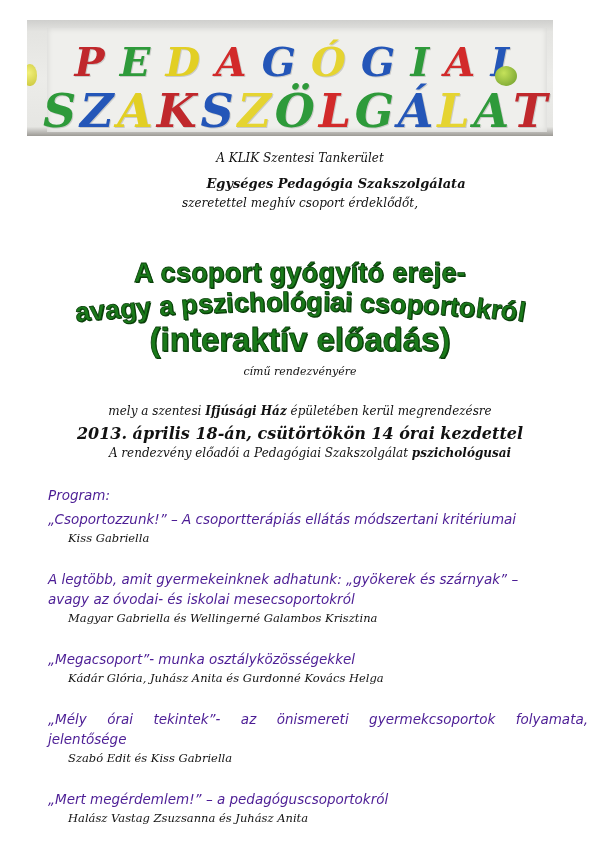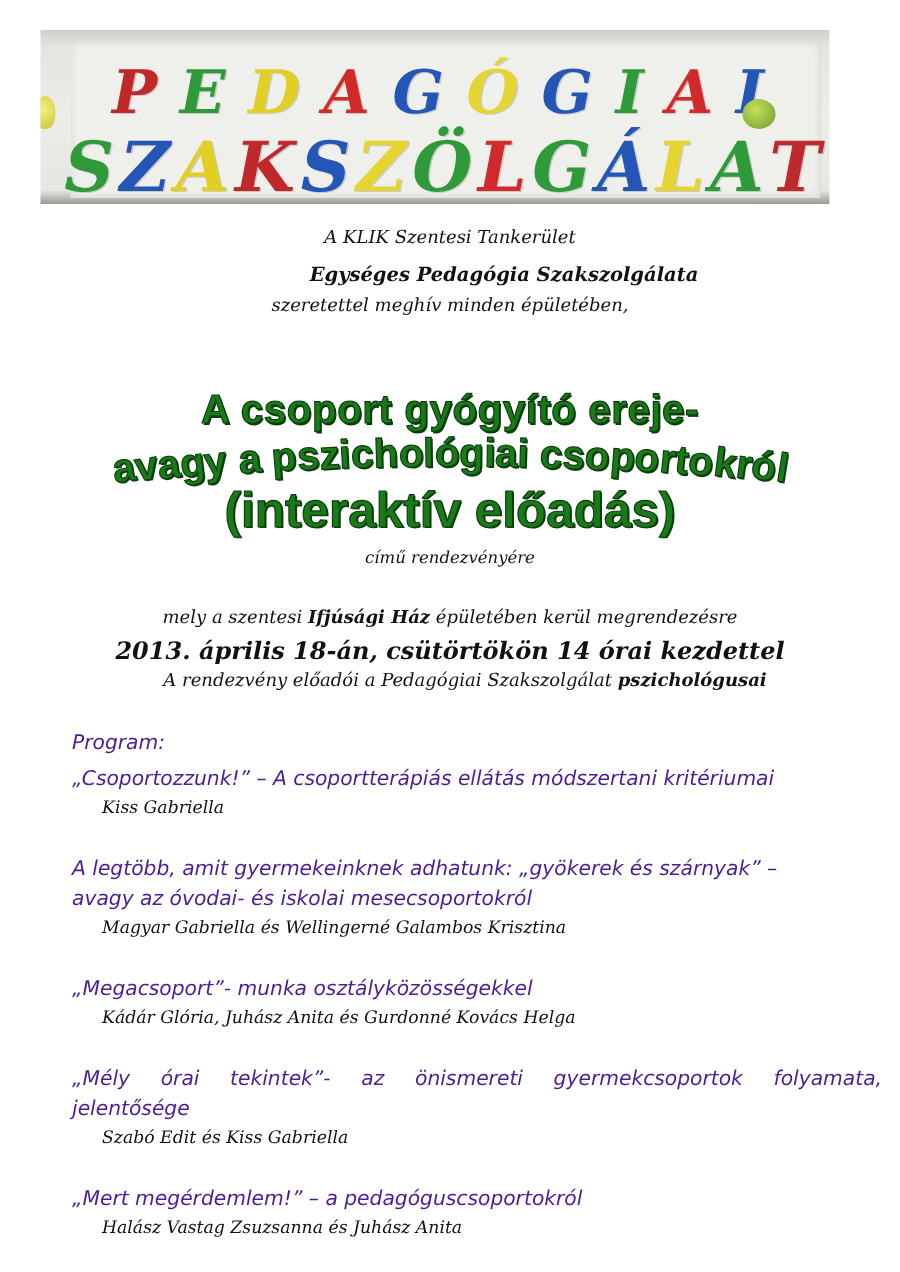--- a/index.html
+++ b/index.html
@@ -83,21 +83,21 @@
       <span style="color: rgb(36, 86, 184);">Á</span>
       <span style="color: rgb(229, 212, 49);">L</span>
       <span style="color: rgb(46, 154, 58);">A</span>
       <span style="color: rgb(192, 40, 44);">T</span>
     </div>
   <div class="ball"></div>
 </div>
 
 <div class="center script l1">A KLIK Szentesi Tankerület</div>
 <div class="center script l2">Egységes Pedagógia Szakszolgálata</div>
-<div class="center script l3">szeretettel  meghív minden épületében,</div>
+<div class="center script l3">szeretettel  meghív csoport érdeklődőt,</div>
 
 <div class="center title t1">A csoport gyógyító ereje-</div>
 <div class="center title t2"><span class="arc"><span style="display: inline-block; white-space: pre; transform: translateY(10px) rotate(-9deg);">a</span><span style="display: inline-block; white-space: pre; transform: translateY(8.82461px) rotate(-8.45455deg);">v</span><span style="display: inline-block; white-space: pre; transform: translateY(7.72268px) rotate(-7.90909deg);">a</span><span style="display: inline-block; white-space: pre; transform: translateY(6.69421px) rotate(-7.36364deg);">g</span><span style="display: inline-block; white-space: pre; transform: translateY(5.73921px) rotate(-6.81818deg);">y</span><span style="display: inline-block; white-space: pre; transform: translateY(4.85767px) rotate(-6.27273deg);"> </span><span style="display: inline-block; white-space: pre; transform: translateY(4.04959px) rotate(-5.72727deg);">a</span><span style="display: inline-block; white-space: pre; transform: translateY(3.31497px) rotate(-5.18182deg);"> </span><span style="display: inline-block; white-space: pre; transform: translateY(2.65381px) rotate(-4.63636deg);">p</span><span style="display: inline-block; white-space: pre; transform: translateY(2.06612px) rotate(-4.09091deg);">s</span><span style="display: inline-block; white-space: pre; transform: translateY(1.55188px) rotate(-3.54545deg);">z</span><span style="display: inline-block; white-space: pre; transform: translateY(1.11111px) rotate(-3deg);">i</span><span style="display: inline-block; white-space: pre; transform: translateY(0.743802px) rotate(-2.45455deg);">c</span><span style="display: inline-block; white-space: pre; transform: translateY(0.449954px) rotate(-1.90909deg);">h</span><span style="display: inline-block; white-space: pre; transform: translateY(0.229568px) rotate(-1.36364deg);">o</span><span style="display: inline-block; white-space: pre; transform: translateY(0.0826446px) rotate(-0.818182deg);">l</span><span style="display: inline-block; white-space: pre; transform: translateY(0.0091827px) rotate(-0.272727deg);">ó</span><span style="display: inline-block; white-space: pre; transform: translateY(0.0091827px) rotate(0.272727deg);">g</span><span style="display: inline-block; white-space: pre; transform: translateY(0.0826446px) rotate(0.818182deg);">i</span><span style="display: inline-block; white-space: pre; transform: translateY(0.229568px) rotate(1.36364deg);">a</span><span style="display: inline-block; white-space: pre; transform: translateY(0.449954px) rotate(1.90909deg);">i</span><span style="display: inline-block; white-space: pre; transform: translateY(0.743802px) rotate(2.45455deg);"> </span><span style="display: inline-block; white-space: pre; transform: translateY(1.11111px) rotate(3deg);">c</span><span style="display: inline-block; white-space: pre; transform: translateY(1.55188px) rotate(3.54545deg);">s</span><span style="display: inline-block; white-space: pre; transform: translateY(2.06612px) rotate(4.09091deg);">o</span><span style="display: inline-block; white-space: pre; transform: translateY(2.65381px) rotate(4.63636deg);">p</span><span style="display: inline-block; white-space: pre; transform: translateY(3.31497px) rotate(5.18182deg);">o</span><span style="display: inline-block; white-space: pre; transform: translateY(4.04959px) rotate(5.72727deg);">r</span><span style="display: inline-block; white-space: pre; transform: translateY(4.85767px) rotate(6.27273deg);">t</span><span style="display: inline-block; white-space: pre; transform: translateY(5.73921px) rotate(6.81818deg);">o</span><span style="display: inline-block; white-space: pre; transform: translateY(6.69421px) rotate(7.36364deg);">k</span><span style="display: inline-block; white-space: pre; transform: translateY(7.72268px) rotate(7.90909deg);">r</span><span style="display: inline-block; white-space: pre; transform: translateY(8.82461px) rotate(8.45455deg);">ó</span><span style="display: inline-block; white-space: pre; transform: translateY(10px) rotate(9deg);">l</span></span></div>
 <div class="center title t3">(interaktív előadás)</div>
 
 <div class="center script l4">című rendezvényére</div>
 
 <div class="center script l5"><span>mely a  szentesi </span><b class="s">Ifjúsági Ház</b><span> épületében kerül megrendezésre</span></div>
 <div class="center script l6">2013. április 18-án, csütörtökön 14 órai kezdettel</div>
 <div class="center script l7"><span>A rendezvény  előadói a Pedagógiai Szakszolgálat </span><b class="s">pszichológusai</b></div>

